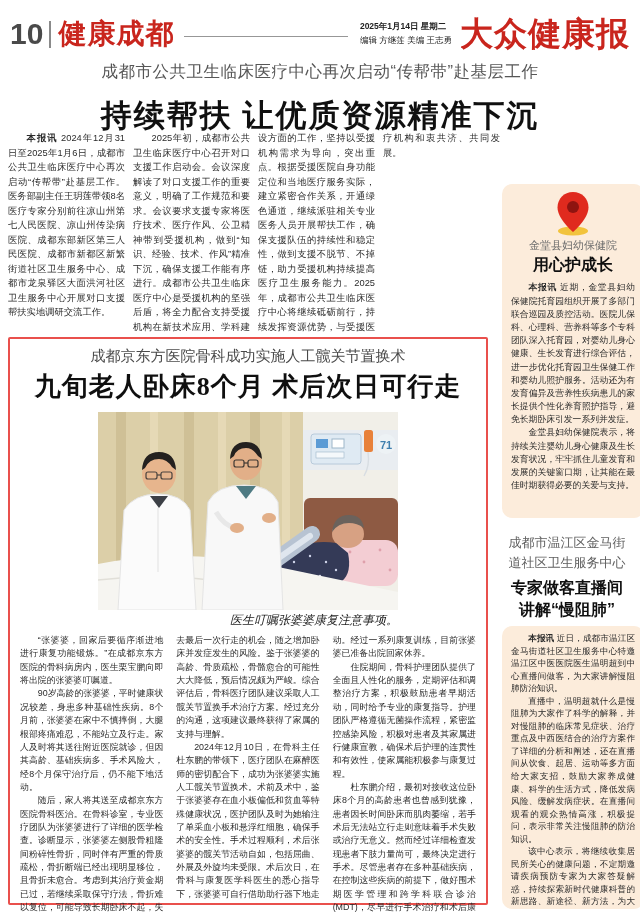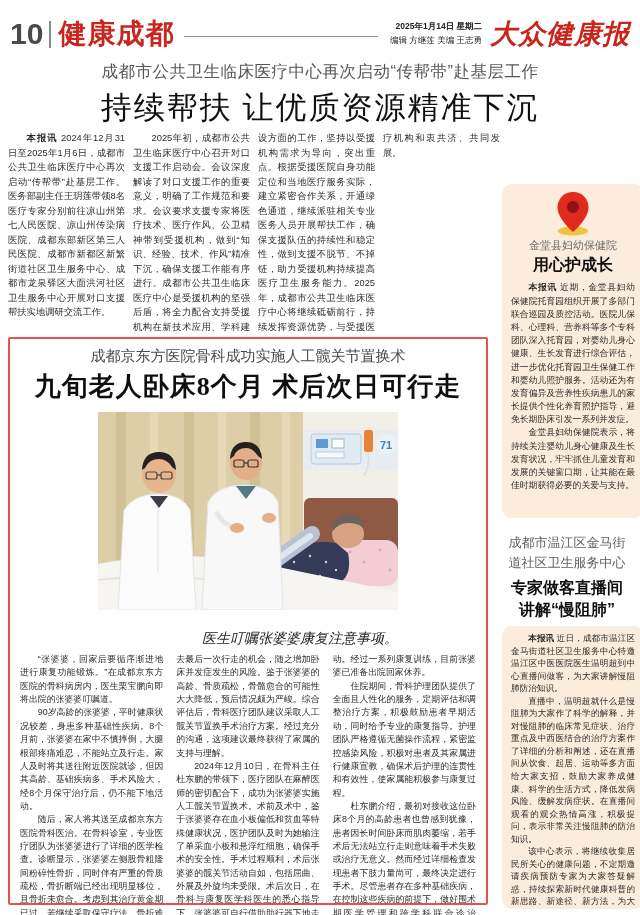--- a/index.html
+++ b/index.html
@@ -12,42 +12,42 @@
   body{
     width:640px;height:915px;position:relative;background:#ffffff;
     font-family:"Liberation Sans",sans-serif;color:var(--ink);overflow:hidden;
   }
   
   .header{position:absolute;left:10px;top:12px;width:620px;height:44px;display:flex;align-items:center;}
   .pagenum{font-size:30px;line-height:1;color:#4a4a4a;font-weight:bold;}
   .pagebar{width:2px;height:27px;background:#8a8a8a;margin:0 7px 0 6px;}
   .section{font-size:28px;font-weight:900;color:var(--red);letter-spacing:1px;white-space:nowrap;}
   .hline{flex:1;height:1px;background:#979797;margin:4px 12px 0 10px;}
-  .dateblock{text-align:right;font-size:8.5px;line-height:1.6;color:#222;margin-right:8px;white-space:nowrap;}
+  .dateblock{font-size:8.5px;line-height:1.6;color:#222;margin-right:8px;white-space:nowrap;}
   .dateblock .date{font-weight:bold;}
-  .masthead{font-size:27px;color:var(--red);font-weight:900;font-style:italic;
+  .masthead{font-size:33px;color:var(--red);font-weight:900;
     font-family:"Liberation Serif",serif;letter-spacing:1px;white-space:nowrap;}
   
   .lead-head{position:absolute;left:10px;top:61px;width:620px;text-align:center;}
   .lead-kicker{font-size:16.5px;color:#565656;letter-spacing:.5px;}
-  .lead-title{font-size:31px;font-weight:400;color:#101010;letter-spacing:2px;margin-top:4px;
+  .lead-title{font-size:31px;font-weight:700;color:#101010;letter-spacing:2px;margin-top:12px;
     font-family:"Liberation Serif",serif;text-align:center;}
   .lead-body{position:absolute;left:8px;top:131px;width:492px;height:203px;
     column-count:4;column-gap:8px;column-fill:auto;overflow:hidden;
     font-size:9.3px;line-height:1.56;text-align:justify;}
   p{margin:0;text-indent:2em;}
   .intro{font-weight:bold;}
   
   .feature{position:absolute;left:8px;top:337px;width:480px;height:568px;box-sizing:border-box;
     border:2px solid var(--boxred);border-radius:2px;padding:6px 10px;background:#fff;}
   .feat-kicker{text-align:center;font-size:15px;color:#4a4a4a;margin-top:2px;}
   .feat-title{text-align:center;font-size:26px;font-weight:900;color:#0f0f0f;letter-spacing:1px;
     margin:3px 0 8px;font-family:"Liberation Serif",serif;}
   .photo{width:300px;height:198px;display:block;margin:0 auto;}
-  .caption{width:300px;margin:20px auto 5px;text-align:right;font-size:14px;font-style:italic;
+  .caption{width:300px;margin:2px auto 5px;text-align:right;font-size:12px;font-style:italic;
     font-family:Liberation Mono, monospace;color:#1d1d1d;}
   .feat-body{column-count:3;column-gap:13px;column-fill:auto;height:290px;overflow:hidden;
     font-size:8.9px;line-height:1.5;text-align:justify;}
   
   .side-box{position:absolute;left:502px;width:142px;background:var(--peach);border-radius:10px;
     box-sizing:border-box;padding:6px 9px;overflow:hidden;}
   .side1{top:184px;height:334px;}
   .side2{top:626px;height:283px;}
   .pinwrap{text-align:center;height:48px;}
   .side-kicker{text-align:center;font-size:11px;color:#6e6e6e;line-height:1.4;}

